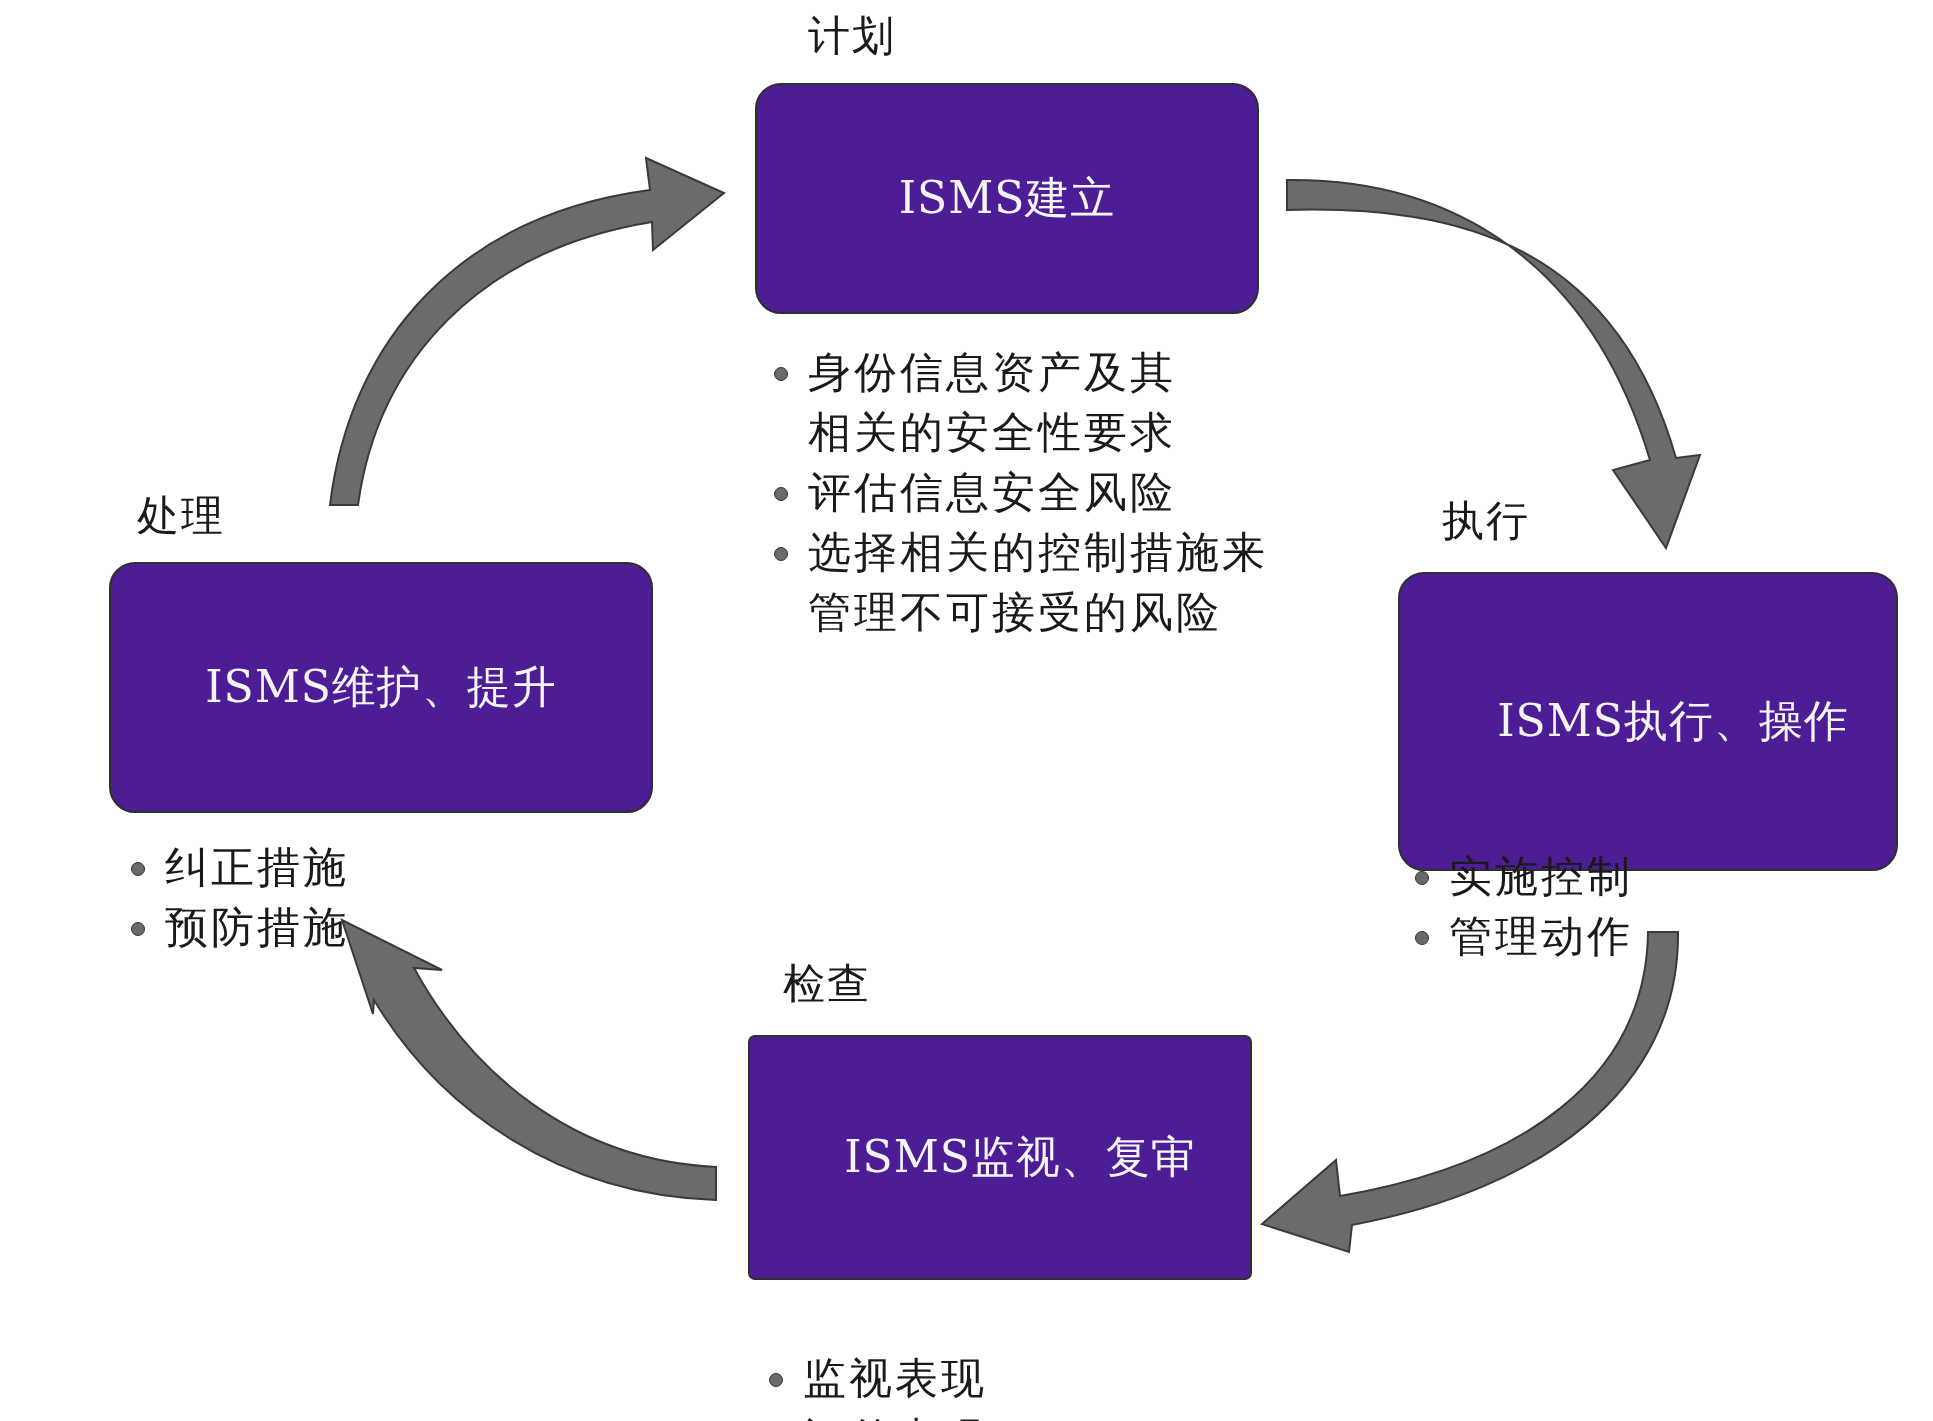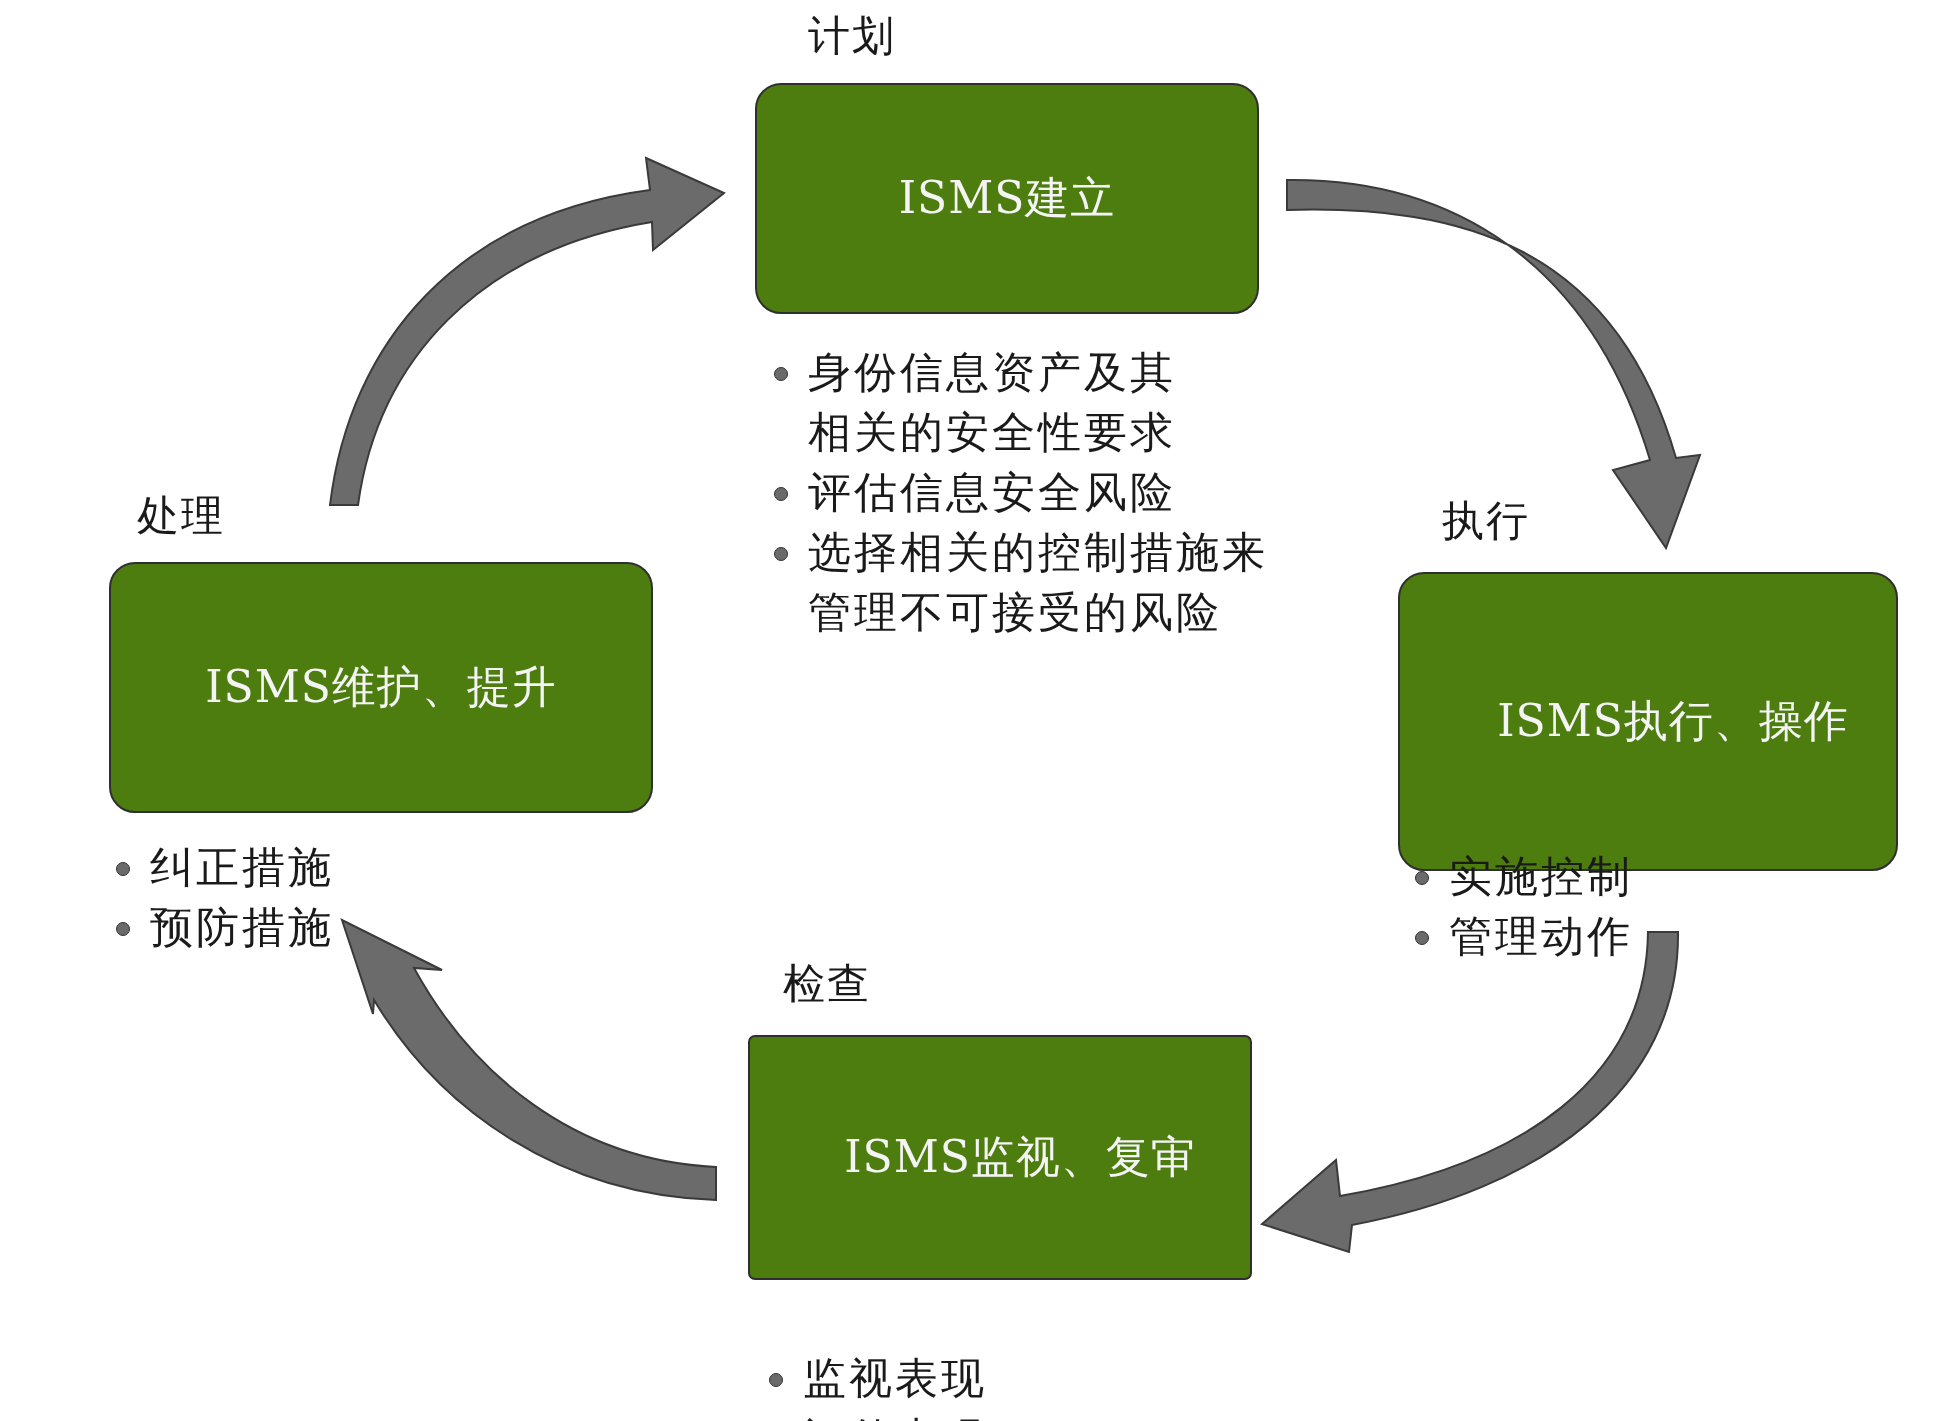--- a/index.html
+++ b/index.html
@@ -1,21 +1,21 @@
 <!DOCTYPE html>
 <html><head>
 <meta charset="utf-8">
 <style>
   html, body { margin: 0; padding: 0; background: #ffffff; }
   body { width: 1933px; height: 1421px; position: relative; overflow: hidden;
          font-family: "DejaVu Serif", "Liberation Serif", serif; color: #1a1a1a; }
   svg.diagram { position: absolute; left: 0; top: 0; }
   .phase-label { position: absolute; font-size: 42px; line-height: 48px; color: #1a1a1a;
                  font-family: "DejaVu Sans", "Liberation Sans", sans-serif; letter-spacing: 2px; }
-  .box { position: absolute; background: #4d7c0f; border: 2px solid #2f2f2f; border-radius: 26px;
+  .box { position: absolute; background: #4c1d95; border: 2px solid #2f2f2f; border-radius: 26px;
          box-sizing: border-box; display: flex; align-items: center; justify-content: center; }
   .box-text { color: #f4f4f4; font-size: 44px; font-family: "DejaVu Serif", "Liberation Serif", serif;
               letter-spacing: 1px; white-space: nowrap; }
   .bullets { position: absolute; margin: 12px; padding: 0; list-style: none;
              font-family: "DejaVu Sans", "Liberation Sans", sans-serif; font-size: 43px; line-height: 60px;
              color: #1a1a1a; letter-spacing: 3px; }
   .bullet-item { position: relative; padding-left: 34px; }
   .bullet-item.cont { }
   .dot { position: absolute; left: 0; top: 25px; width: 12px; height: 12px; border-radius: 50%;
          background: #6a6a6a; border: 1px solid #333; }
@@ -65,16 +65,16 @@
 </div>
 <ul class="bullets" style="left:757px; top:1336px;">
   <li class="bullet-item"><span class="dot"></span><span>监视表现</span></li>
   <li class="bullet-item"><span class="dot"></span><span>评估表现</span></li>
 </ul>
 
 <div class="phase-label" style="left:137px; top:492px;">处理</div>
 <div class="box" style="left:109px; top:562px; width:544px; height:251px;">
   <span class="box-text">ISMS维护、提升</span>
 </div>
-<ul class="bullets" style="left:104px; top:825px;text-align:right;">
+<ul class="bullets" style="left:119px; top:825px;text-align:right;">
   <li class="bullet-item"><span class="dot"></span><span>纠正措施</span></li>
   <li class="bullet-item"><span class="dot"></span><span>预防措施</span></li>
 </ul>
 
 </body></html>

